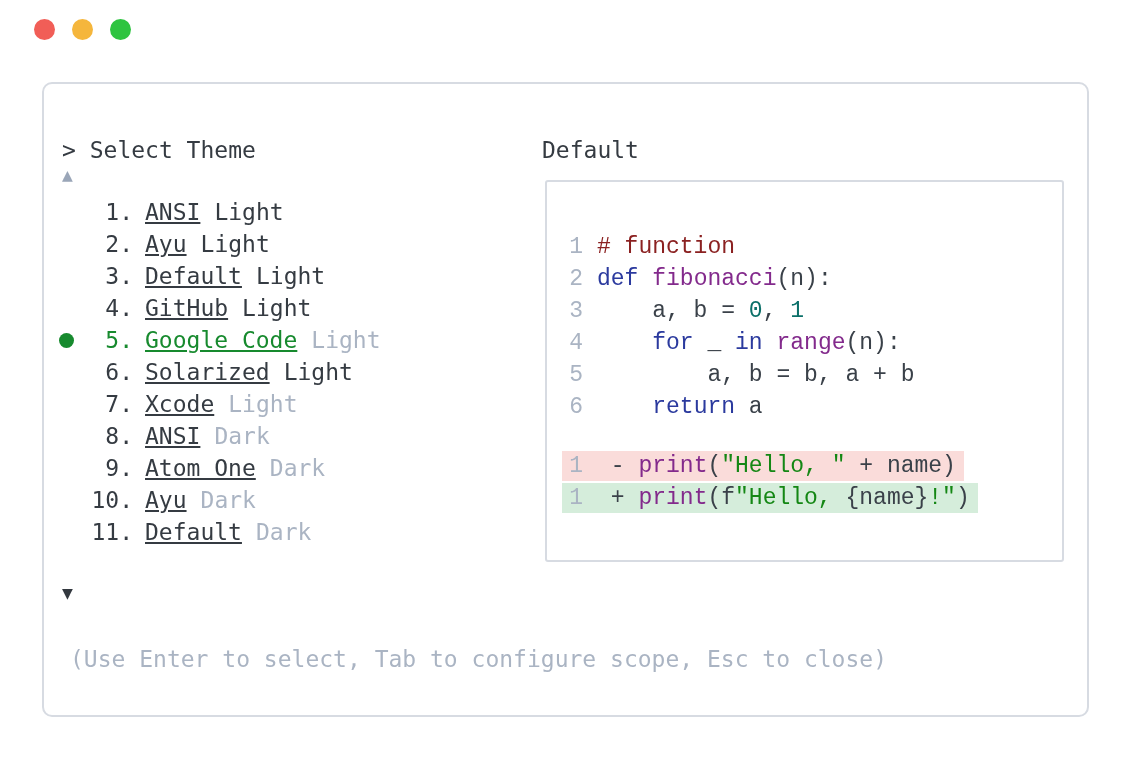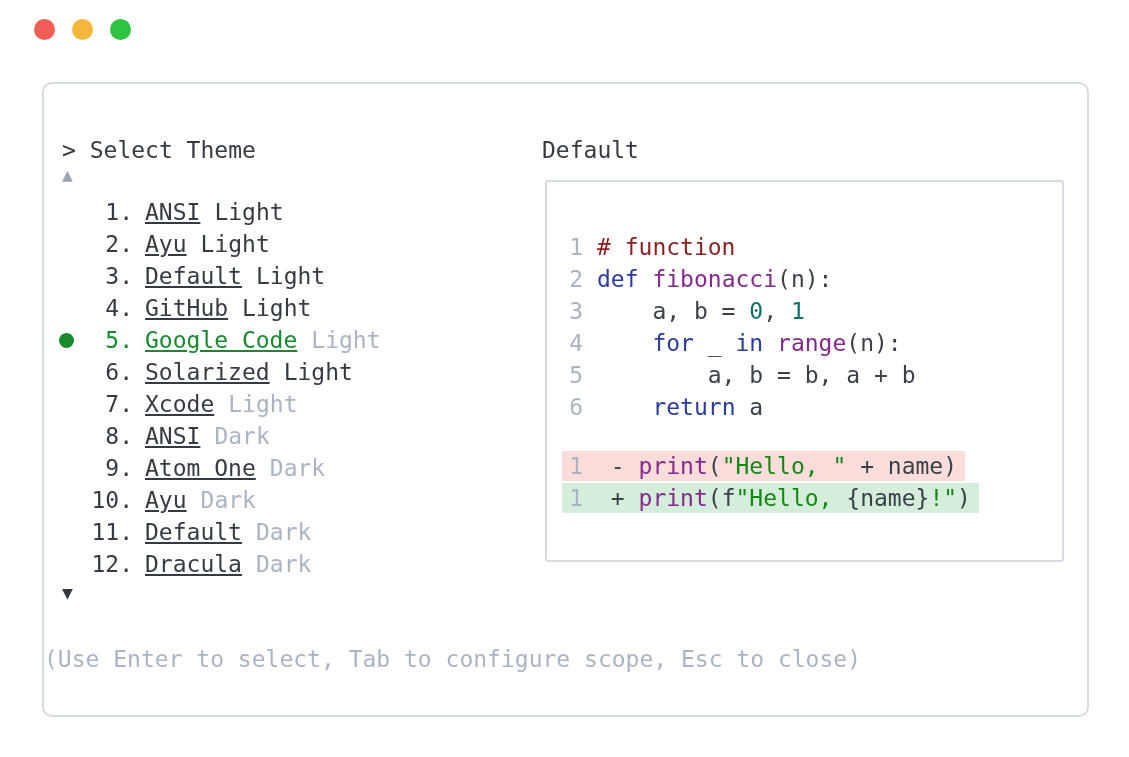--- a/index.html
+++ b/index.html
@@ -34,25 +34,25 @@
   .theme-list{position:absolute;left:18px;top:112px;}
   .theme-row{position:relative;height:32px;font-size:23px;line-height:32px;white-space:pre;cursor:default;}
   .theme-row .num{display:inline-block;width:71px;text-align:right;}
   .theme-row .name{margin-left:12px;text-decoration:underline;}
   .theme-row .variant{margin-left:14px;}
   .theme-row .variant.muted{color:var(--text-muted);}
   .theme-row.selected .num,.theme-row.selected .name{color:var(--accent-green);}
   .sel-dot{position:absolute;left:-3px;top:9px;width:15px;height:15px;border-radius:50%;
            background:var(--accent-green);}
 
-  .help{position:absolute;left:0;top:559px;color:var(--text-muted);}
+  .help{position:absolute;left:26px;top:559px;color:var(--text-muted);}
 
   .preview-label{position:absolute;left:498px;top:50px;}
   .preview-box{position:absolute;left:501px;top:96px;width:519px;height:382px;
-               border:2px solid var(--border);border-radius:3px;background:#ffffff;}
+               border:2px solid var(--border);border-radius:3px;background:#ffffff;font-family:Liberation Mono, monospace;}
   .code-area{position:absolute;left:22px;top:49px;}
   .code-line{font-size:23px;line-height:32px;white-space:pre;color:var(--tok-plain);}
   .lineno{display:inline-block;width:14px;text-align:right;color:var(--lineno);margin-right:14px;}
   .diff-spacer{height:28px;}
   .diff-line{display:table;font-size:23px;line-height:30px;white-space:pre;color:var(--tok-plain);
              padding:0 8px 0 7px;margin-left:-7px;margin-bottom:2px;}
   .diff-line.removed{background:var(--diff-removed-bg);}
   .diff-line.added{background:var(--diff-added-bg);}
   .tk-pln{color:var(--tok-plain);}
   .tk-com{color:var(--tok-comment);}
@@ -83,21 +83,20 @@
         <div class="theme-row"><span class="num">2.</span><span class="name">Ayu</span><span class="variant">Light</span></div>
         <div class="theme-row"><span class="num">3.</span><span class="name">Default</span><span class="variant">Light</span></div>
         <div class="theme-row"><span class="num">4.</span><span class="name">GitHub</span><span class="variant">Light</span></div>
         <div class="theme-row selected"><span class="sel-dot"></span><span class="num">5.</span><span class="name">Google Code</span><span class="variant muted">Light</span></div>
         <div class="theme-row"><span class="num">6.</span><span class="name">Solarized</span><span class="variant">Light</span></div>
         <div class="theme-row"><span class="num">7.</span><span class="name">Xcode</span><span class="variant muted">Light</span></div>
         <div class="theme-row"><span class="num">8.</span><span class="name">ANSI</span><span class="variant muted">Dark</span></div>
         <div class="theme-row"><span class="num">9.</span><span class="name">Atom One</span><span class="variant muted">Dark</span></div>
         <div class="theme-row"><span class="num">10.</span><span class="name">Ayu</span><span class="variant muted">Dark</span></div>
         <div class="theme-row"><span class="num">11.</span><span class="name">Default</span><span class="variant muted">Dark</span></div>
-        <div class="theme-row"><span class="num">12.</span><span class="name">Dracula</span><span class="variant muted">Dark</span></div>
       </div>
 
     <div class="scroll-down">▼</div>
 
     <div class="help mono-line">(Use Enter to select, Tab to configure scope, Esc to close)</div>
 
     <div class="preview-label mono-line">Default</div>
 
     <div class="preview-box">
       <div class="code-area">

